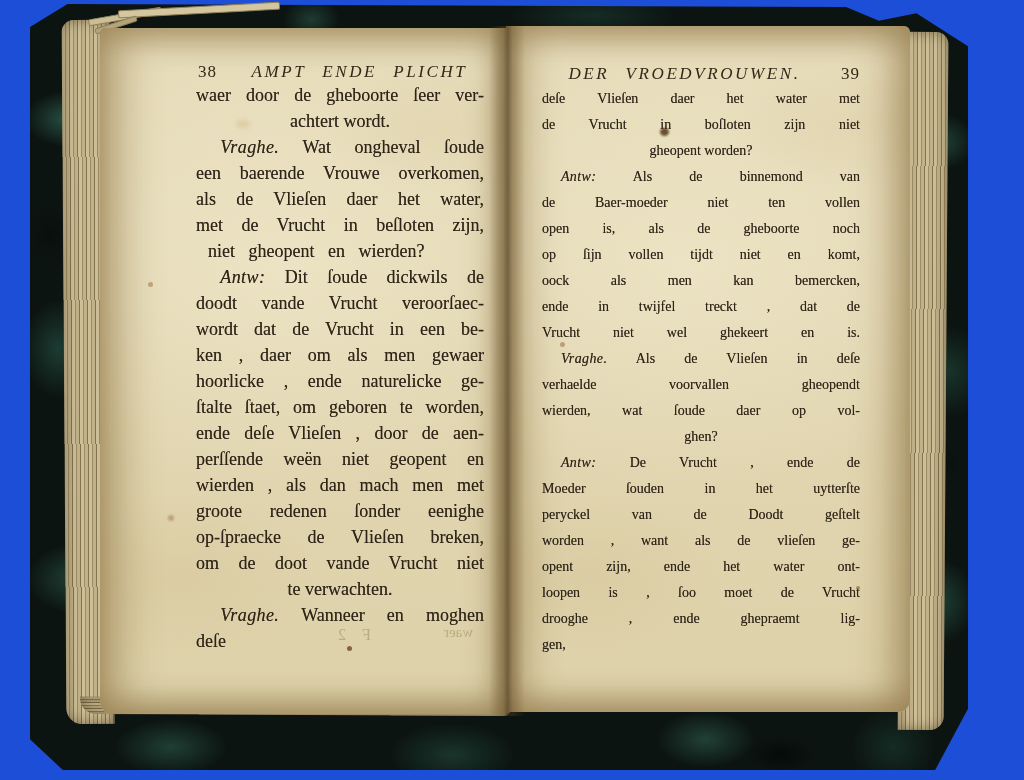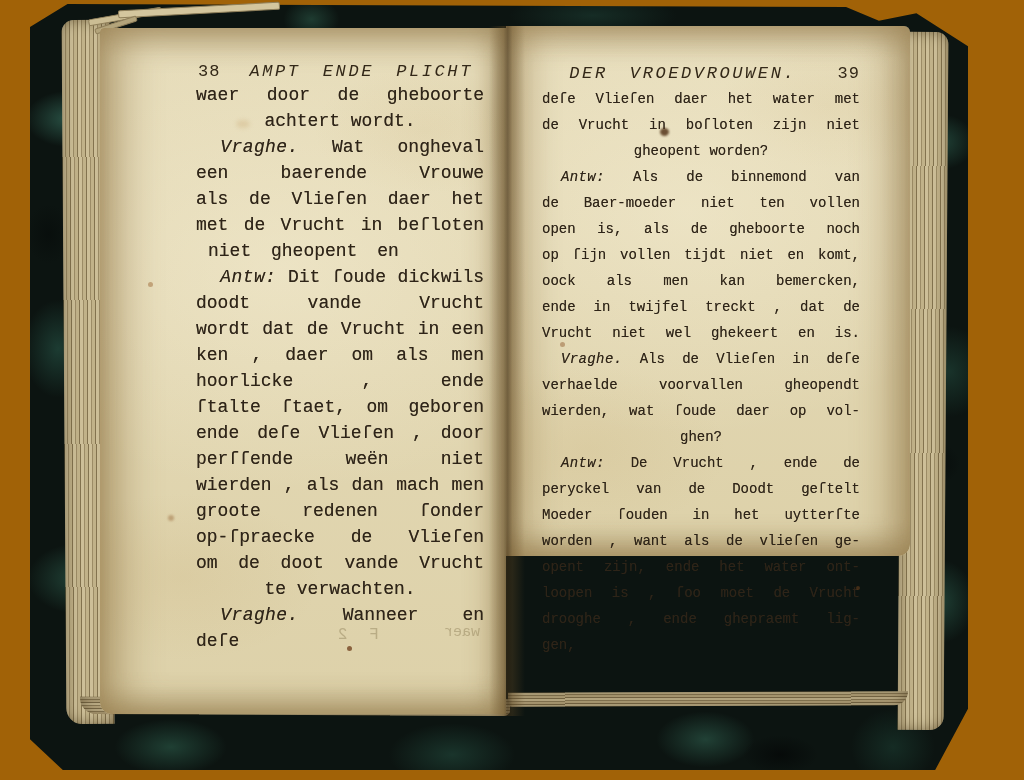--- a/index.html
+++ b/index.html
@@ -1,17 +1,17 @@
 <!DOCTYPE html>
 <html><head>
 <meta charset="utf-8">
 <style>
   html,body{margin:0;padding:0;background:#060606;}
-  .scene{position:relative;width:1024px;height:780px;background:#a16207;overflow:hidden;
-         font-family:Liberation Mono, monospace;}
+  .scene{position:relative;width:1024px;height:780px;background:#1d4ed8;overflow:hidden;
+         font-family:Liberation Serif, serif;}
 
   
   .book{position:absolute;left:30px;top:4px;width:938px;height:766px;border-radius:10px;
     clip-path:polygon(0% 3%,4% 0%,87% 0.4%,90.5% 2.2%,94.5% 1.2%,100% 5.5%,100% 92%,96.5% 100%,3.5% 100%,0% 96%);
     background-color:#0c1411;
     background-image:
       radial-gradient(60px 40px at 4% 15%, rgba(45,90,76,.85), transparent 70%),
       radial-gradient(50px 70px at 3% 45%, rgba(30,64,54,.9), transparent 70%),
       radial-gradient(70px 50px at 5% 75%, rgba(40,82,68,.75), transparent 70%),
       radial-gradient(80px 40px at 15% 97%, rgba(36,74,60,.8), transparent 70%),
@@ -48,21 +48,21 @@
   
   .page{position:absolute;background:
       radial-gradient(420px 300px at 45% 35%, rgba(252,246,224,.35), transparent 75%),
       radial-gradient(200px 120px at 20% 80%, rgba(190,160,100,.14), transparent 70%),
       radial-gradient(160px 90px at 80% 15%, rgba(190,160,100,.12), transparent 70%),
       linear-gradient(#e7ddbb,#ddd1a9);
     box-shadow:inset 0 0 46px rgba(130,100,50,.38), inset 0 -14px 22px rgba(120,92,46,.28);}
   .page-left{left:100px;top:28px;width:406px;height:686px;border-radius:4px 0 0 12px;
     box-shadow:inset 28px 0 34px rgba(135,105,55,.35), inset -18px 0 26px rgba(120,92,46,.30),
                inset 0 18px 26px rgba(130,100,50,.30), inset 0 -16px 24px rgba(120,92,46,.30);}
-  .page-right{left:506px;top:26px;width:404px;height:530px;border-radius:0 6px 12px 0;
+  .page-right{left:506px;top:26px;width:404px;height:686px;border-radius:0 6px 12px 0;
     box-shadow:inset 26px 0 30px rgba(130,100,50,.32), inset -26px 0 32px rgba(130,100,50,.34),
                inset 0 18px 26px rgba(130,100,50,.30), inset 0 -16px 24px rgba(120,92,46,.30);}
 
   .gutter{position:absolute;left:489px;top:26px;width:36px;height:690px;z-index:5;pointer-events:none;
     background:linear-gradient(90deg,rgba(80,60,30,0) 0%,rgba(95,72,36,.42) 40%,rgba(62,46,22,.55) 52%,rgba(95,72,36,.35) 65%,rgba(80,60,30,0) 100%);}
 
   
   .running-head{position:absolute;display:flex;align-items:baseline;color:#332818;
     font-size:17px;letter-spacing:2.6px;white-space:nowrap;}
   .running-head .ht{font-style:italic;word-spacing:.55em;margin:8px auto;}
@@ -162,22 +162,22 @@
         <div class="line justify"><span>open is, als de gheboorte noch</span></div>
         <div class="line justify"><span>op ſijn vollen tijdt niet en komt,</span></div>
         <div class="line justify"><span>oock als men kan bemercken,</span></div>
         <div class="line justify"><span>ende in twijfel treckt , dat de</span></div>
         <div class="line justify"><span>Vrucht niet wel ghekeert en is.</span></div>
         <div class="line justify indent"><span class="lead-italic">Vraghe.</span><span> Als de Vlieſen in deſe</span></div>
         <div class="line justify"><span>verhaelde voorvallen gheopendt</span></div>
         <div class="line justify"><span>wierden, wat ſoude daer op vol-</span></div>
         <div class="line left"><span>ghen?</span></div>
         <div class="line justify indent"><span class="lead-italic">Antw:</span><span> De Vrucht , ende de</span></div>
+        <div class="line justify"><span>Moeder ſouden in het uytterſte</span></div>
         <div class="line justify"><span>peryckel van de Doodt geſtelt</span></div>
-        <div class="line justify"><span>Moeder ſouden in het uytterſte</span></div>
         <div class="line justify"><span>worden , want als de vlieſen ge-</span></div>
         <div class="line justify"><span>opent zijn, ende het water ont-</span></div>
         <div class="line justify"><span>loopen is , ſoo moet de Vrucht</span></div>
         <div class="line justify"><span>drooghe , ende ghepraemt lig-</span></div>
         <div class="line right"><span>gen,</span></div>
       </div>
   </div>
 
   <div class="gutter"></div>
 

